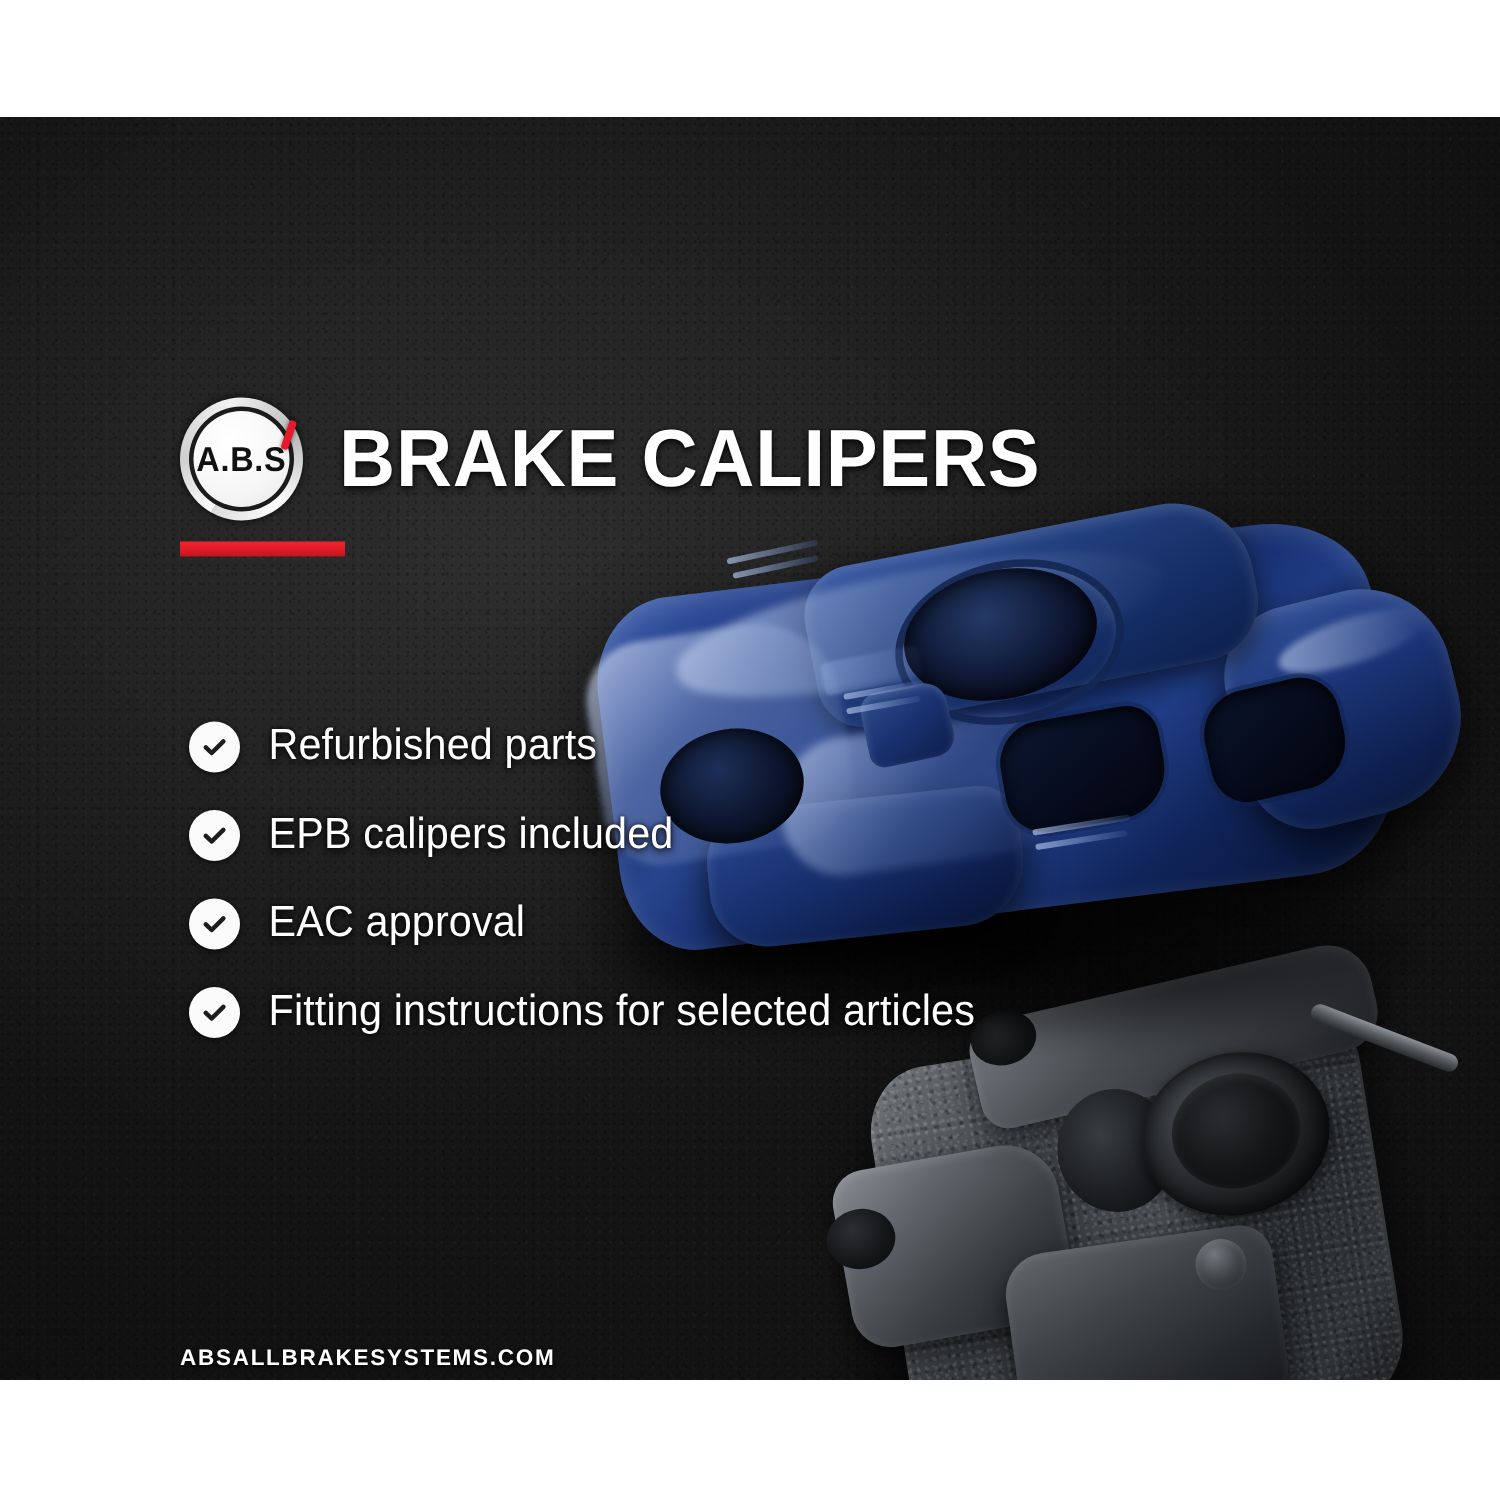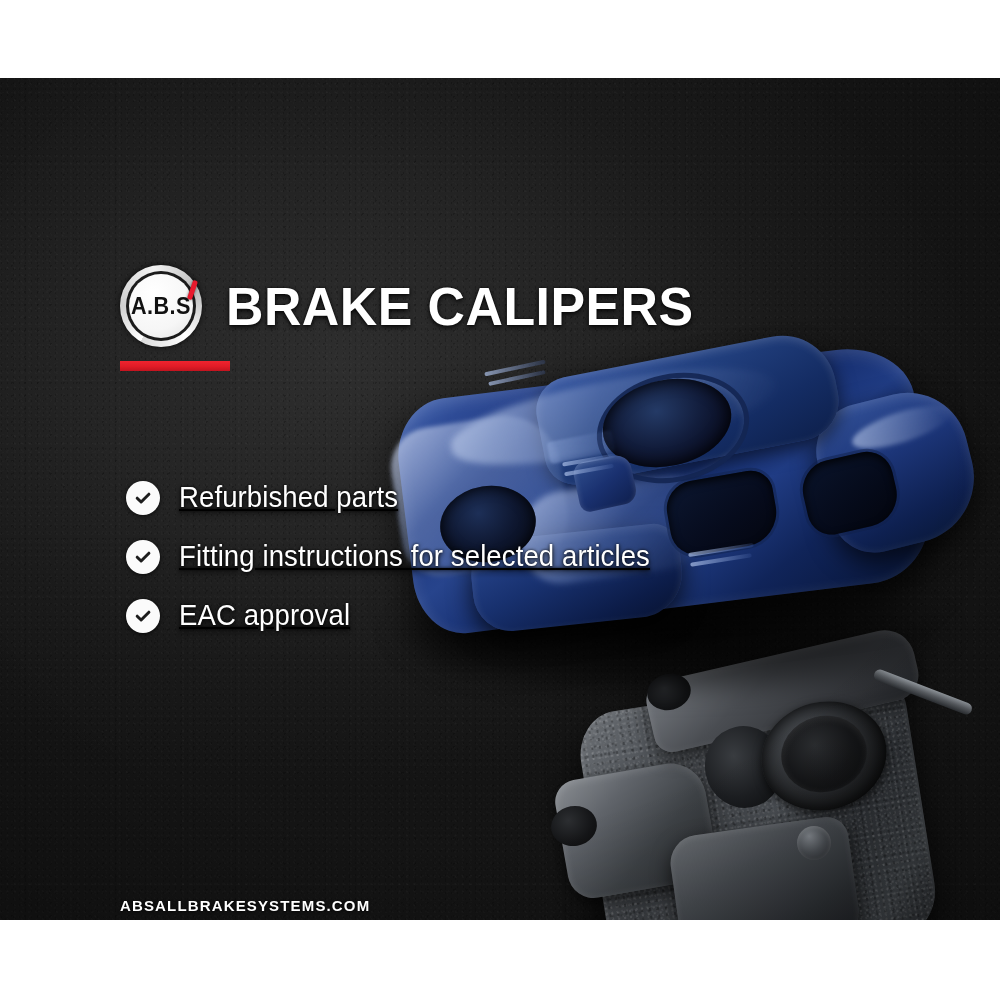--- a/index.html
+++ b/index.html
@@ -615,49 +615,57 @@
         <div class="disc">
           <span class="disc-text">A.B.S</span>
         </div>
         <div class="red-tick"></div>
       </div>
       <h1 id="title">BRAKE CALIPERS</h1>
     </div>
 
     <div id="accent-rule"></div>
 
-    <ul id="feature-list" style="list-style:none;margin:0;padding:0;text-decoration:underline;">
+    <ul id="feature-list" style="list-style:none;margin:0;padding:0;">
 
       <li class="feature-row">
         <span class="check-badge">
           <svg width="20" height="20" viewBox="0 0 20 20" aria-hidden="true">
             <path d="M4.2 10.2 L8.1 14.0 L15.9 6.2" fill="none" stroke="#1d1d1d" stroke-width="3" stroke-linecap="round" stroke-linejoin="round"></path>
           </svg>
         </span>
         <span class="feature-text">Refurbished parts</span>
       </li>
 
 
+      <li class="feature-row">
+        <span class="check-badge">
+          <svg width="20" height="20" viewBox="0 0 20 20" aria-hidden="true">
+            <path d="M4.2 10.2 L8.1 14.0 L15.9 6.2" fill="none" stroke="#1d1d1d" stroke-width="3" stroke-linecap="round" stroke-linejoin="round"></path>
+          </svg>
+        </span>
+        <span class="feature-text">EPB calipers included</span>
+      </li>
+
+      <li class="feature-row">
+        <span class="check-badge">
+          <svg width="20" height="20" viewBox="0 0 20 20" aria-hidden="true">
+            <path d="M4.2 10.2 L8.1 14.0 L15.9 6.2" fill="none" stroke="#1d1d1d" stroke-width="3" stroke-linecap="round" stroke-linejoin="round"></path>
+          </svg>
+        </span>
+        <span class="feature-text">EAC approval</span>
+      </li>
 
       <li class="feature-row">
         <span class="check-badge">
           <svg width="20" height="20" viewBox="0 0 20 20" aria-hidden="true">
             <path d="M4.2 10.2 L8.1 14.0 L15.9 6.2" fill="none" stroke="#1d1d1d" stroke-width="3" stroke-linecap="round" stroke-linejoin="round"></path>
           </svg>
         </span>
         <span class="feature-text">Fitting instructions for selected articles</span>
       </li>
 
-      <li class="feature-row">
-        <span class="check-badge">
-          <svg width="20" height="20" viewBox="0 0 20 20" aria-hidden="true">
-            <path d="M4.2 10.2 L8.1 14.0 L15.9 6.2" fill="none" stroke="#1d1d1d" stroke-width="3" stroke-linecap="round" stroke-linejoin="round"></path>
-          </svg>
-        </span>
-        <span class="feature-text">EAC approval</span>
-      </li>
-
     </ul>
 
     <div id="footer-url">ABSALLBRAKESYSTEMS.COM</div>
 
   </div>
 </div>
 
 </body></html>

